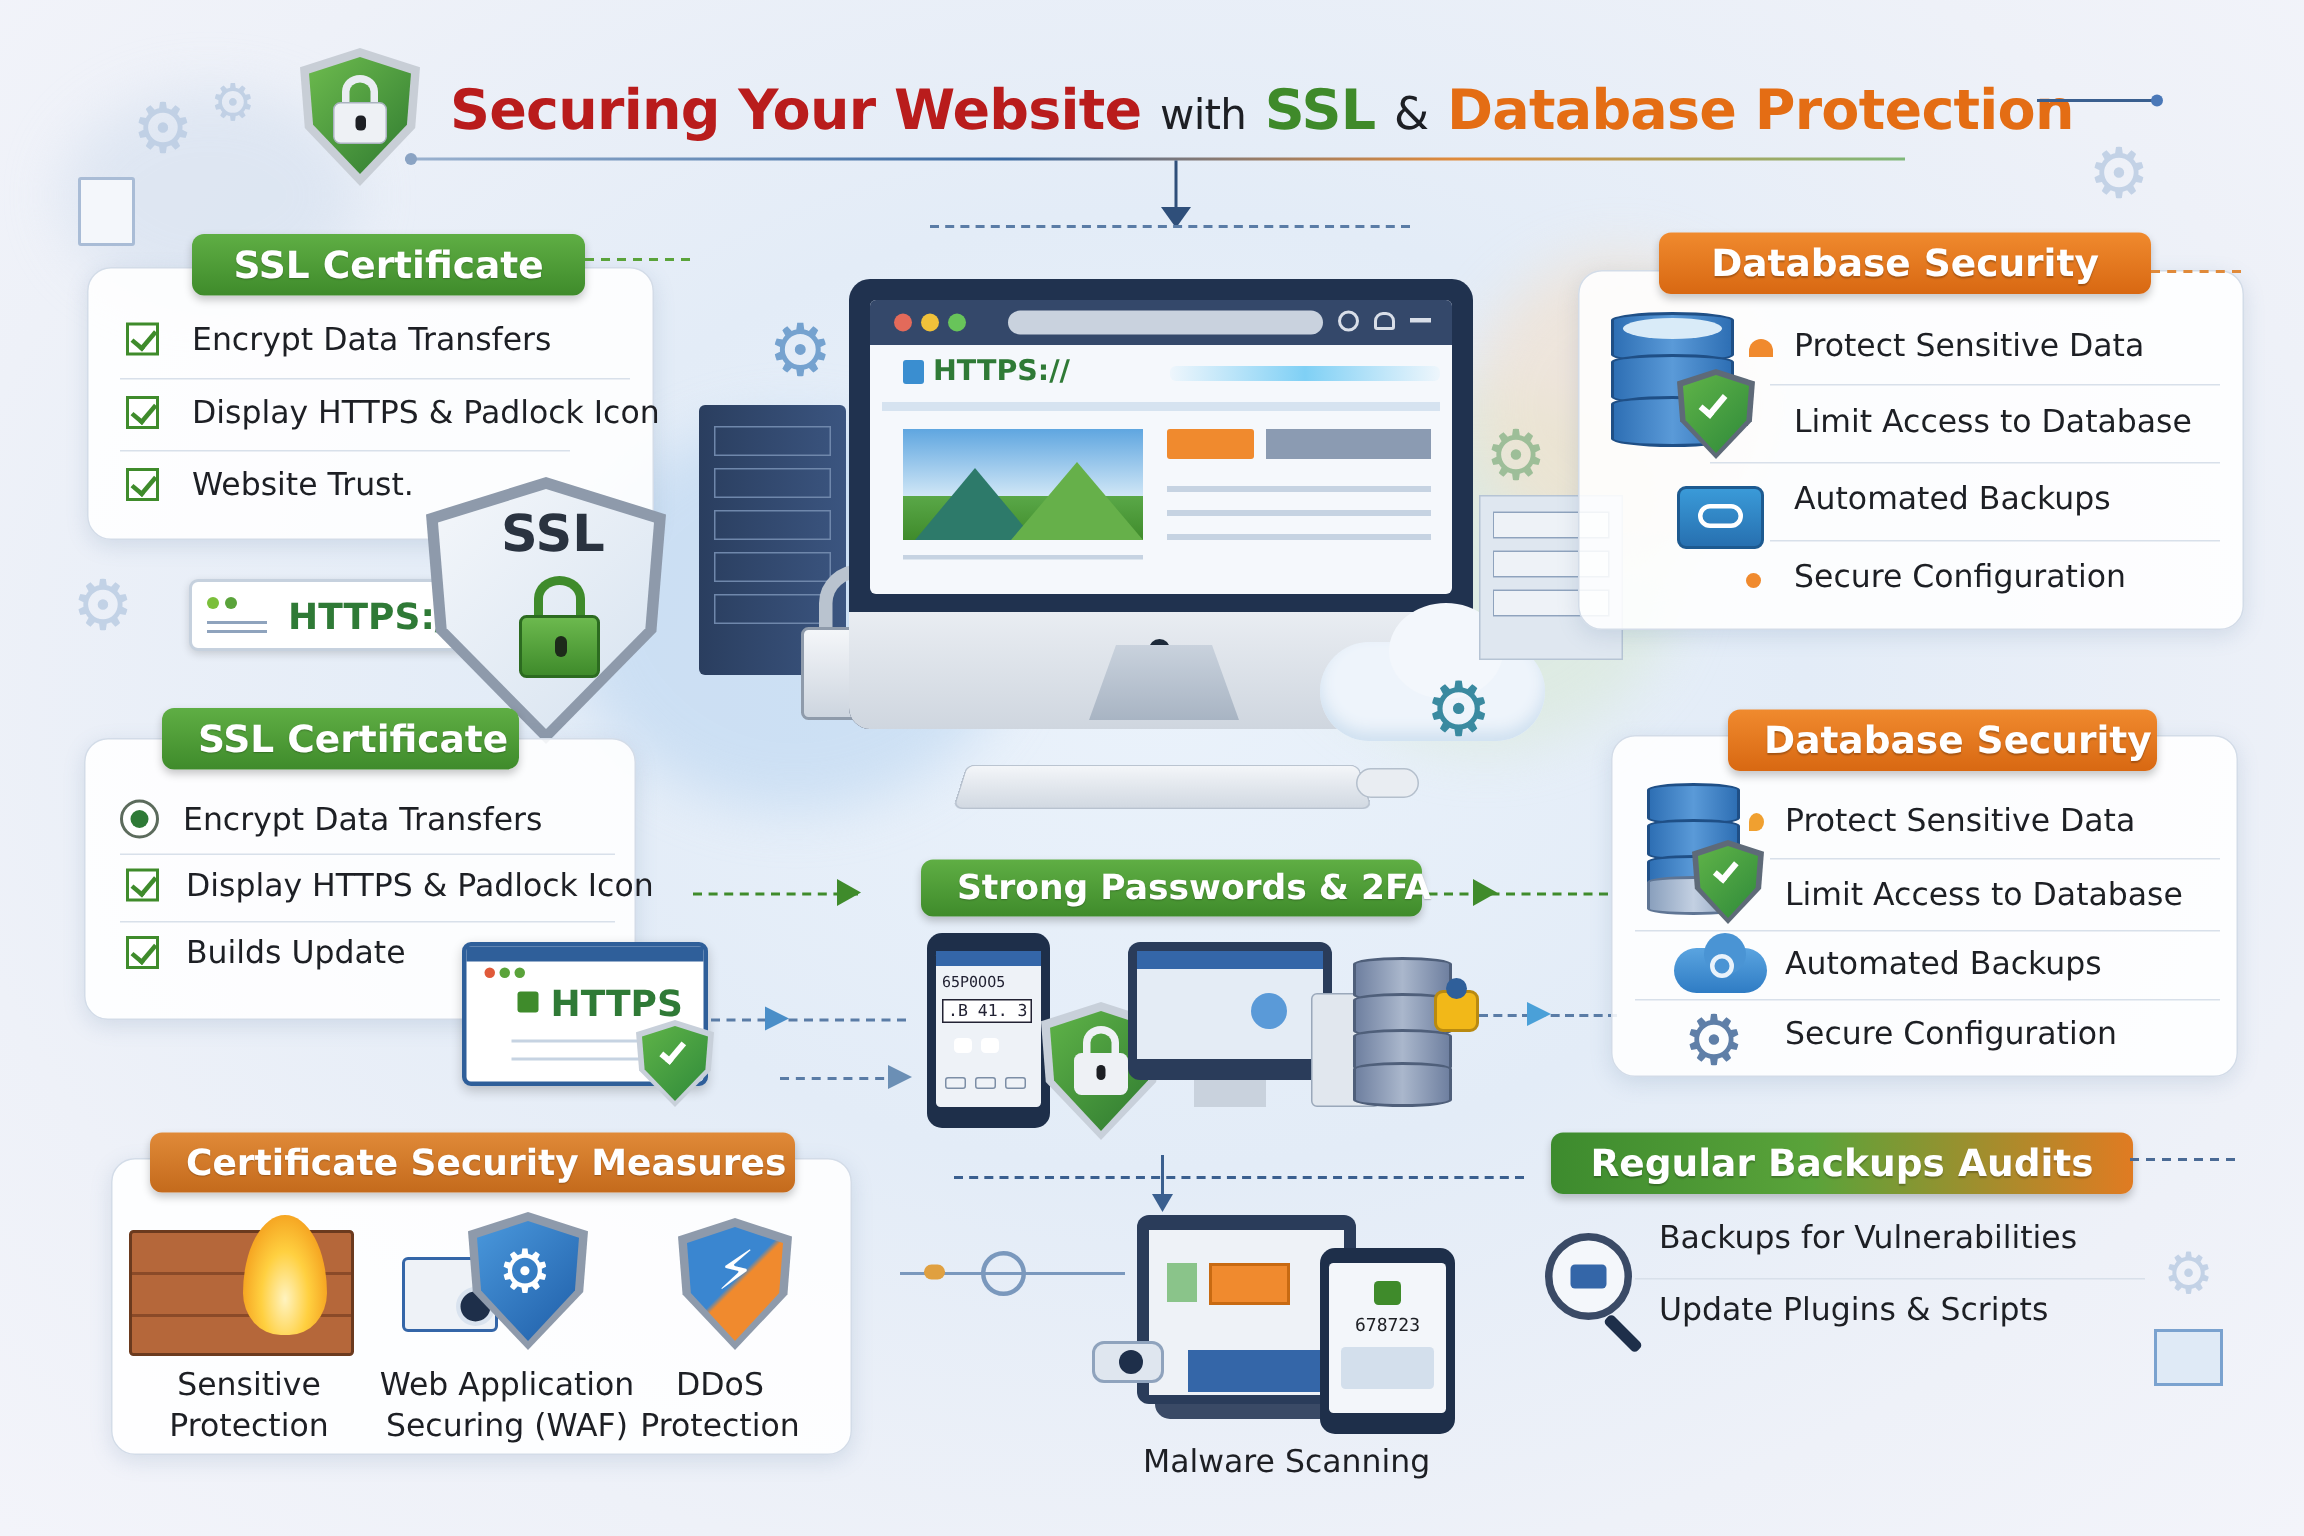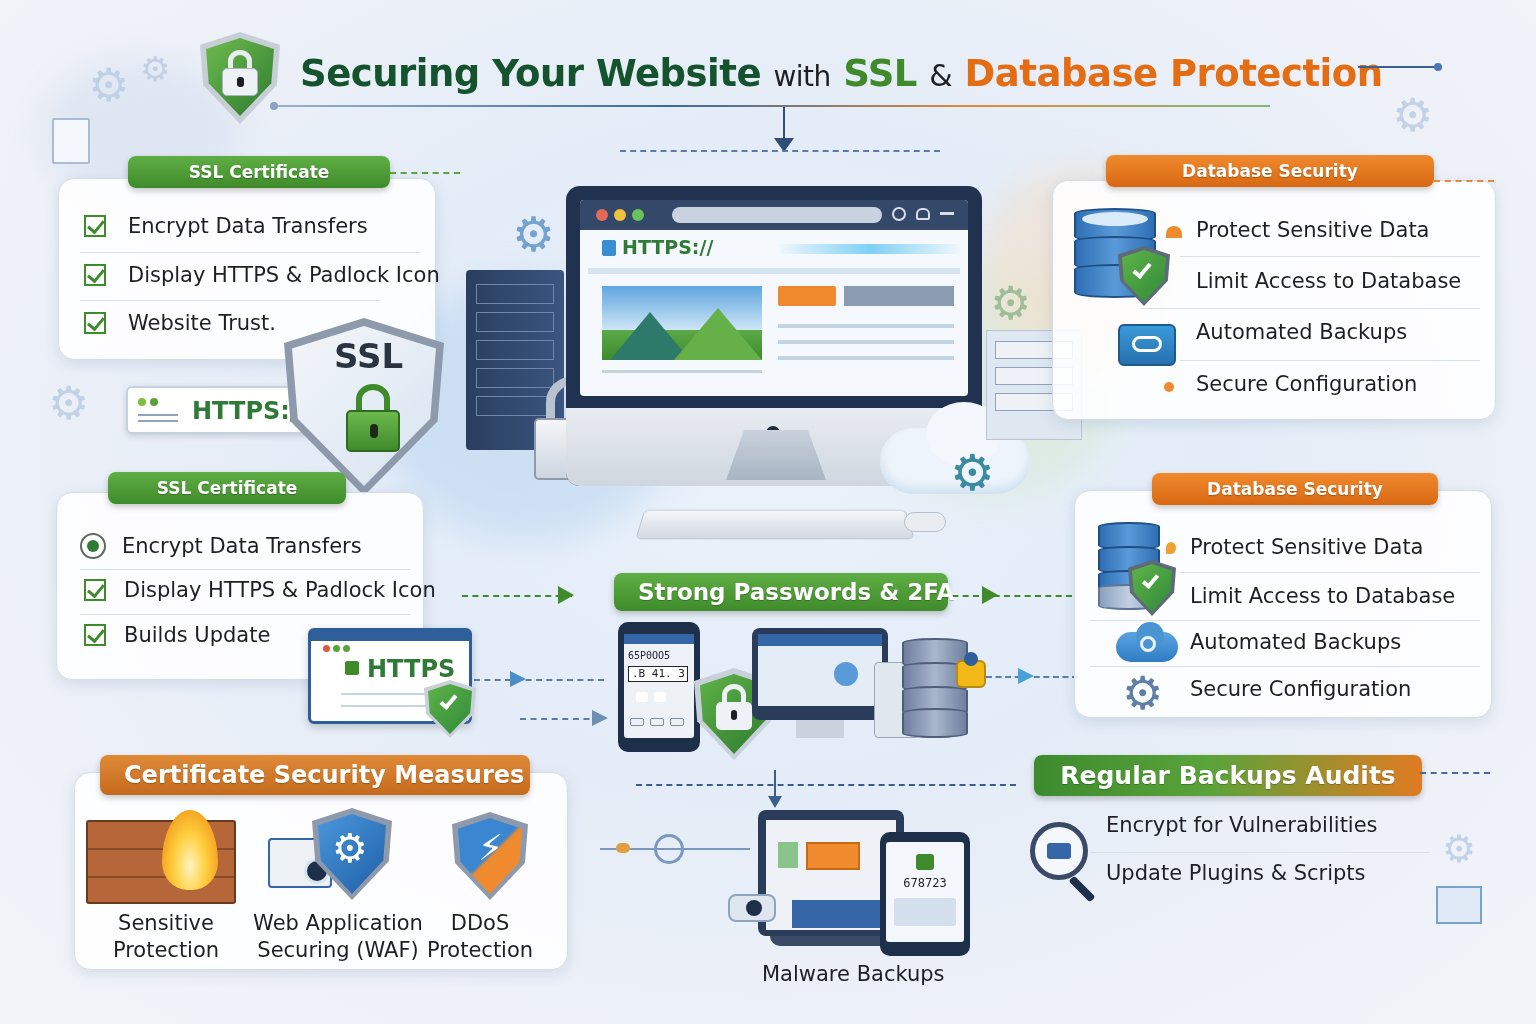--- a/index.html
+++ b/index.html
@@ -12,36 +12,36 @@
   }
   .abs { position: absolute; }
 
   
   .bg-blob { position: absolute; border-radius: 50%; filter: blur(18px); opacity: 0.55; }
   .gear-deco { position: absolute; color: #b9cbe2; font-size: 46px; line-height: 1; opacity: 0.8; }
 
   
   .title-row { position: absolute; left: 200px; top: 28px; width: 1240px; height: 90px; display: flex; align-items: center; }
   .title-text { font-family: "DejaVu Sans", sans-serif; font-weight: bold; font-size: 37px; letter-spacing: -0.5px; margin-left: 100px; white-space: nowrap; }
-  .t-navy { color: #14532d; }
+  .t-navy { color: #b91c1c; }
   .t-with { color: #1d1f24; font-weight: normal; font-size: 28px; }
   .t-green { color: #3f8a2a; }
   .t-amp { color: #1d1f24; font-weight: normal; font-size: 30px; }
   .t-orange { color: #e46d14; }
   .title-rule { position: absolute; left: 270px; top: 105px; width: 1000px; height: 2px; background: linear-gradient(90deg, #9bb2cf, #3a6aa3 40%, #e08a3a 70%, #7fb87a); }
   .title-rule:before { content:""; position:absolute; left:0; top:-3px; width:8px; height:8px; border-radius:50%; background:#8aa3c3; }
 
   
   .panel {
     position: absolute; background: rgba(255,255,255,0.88);
     border: 1.5px solid #d3dce8; border-radius: 16px;
     box-shadow: 0 4px 14px rgba(90,120,160,0.18);
   }
   .pill {
-    position: absolute; color: #fff; font-weight: bold; font-size: 17px;
+    position: absolute; color: #fff; font-weight: bold; font-size: 25px;
     border-radius: 8px; padding: 6px 24px; white-space: nowrap;
     box-shadow: 0 3px 6px rgba(0,0,0,0.22); text-shadow: 0 1px 1px rgba(0,0,0,0.25);
   }
   .pill.green { background: linear-gradient(180deg, #5fae44 0%, #3f8b2b 100%); }
   .pill.orange { background: linear-gradient(180deg, #f08a2e 0%, #d86812 100%); }
   .pill.brown { background: linear-gradient(180deg, #e08a38 0%, #c46a1c 100%); }
   .pill.grad { background: linear-gradient(90deg, #3d8b2e 0%, #5aa33a 45%, #e07b22 100%); }
 
   .row { position: absolute; display: flex; align-items: center; font-size: 21px; color: #1d1f24; white-space: nowrap; }
   .divider { position: absolute; height: 1px; background: #d8e0ea; }
@@ -392,28 +392,28 @@
   <div style="position:absolute;left:16px;top:4px;width:16px;height:16px;border-radius:50%;background:#1e2f4a;"></div>
 </div>
 <div class="abs" style="left:770px;top:936px;width:140px;height:10px;background:#3a4a66;border-radius:0 0 10px 10px;"></div>
 <div class="abs" style="left:880px;top:832px;width:90px;height:124px;background:#1e2f4a;border-radius:10px;">
   <div style="position:absolute;left:6px;top:10px;width:78px;height:100px;background:#f3f6fa;border-radius:3px;">
     <div style="position:absolute;left:30px;top:12px;width:18px;height:16px;background:#3f8b2b;border-radius:3px;"></div>
     <div style="position:absolute;left:6px;top:34px;width:66px;text-align:center;font-family:'DejaVu Sans Mono',monospace;font-size:12px;color:#1d1f24;">678723</div>
     <div style="position:absolute;left:8px;top:56px;width:62px;height:28px;background:#d3dfec;border-radius:3px;"></div>
   </div>
 </div>
-<div class="abs" style="left:762px;top:962px;font-size:21px;color:#1d1f24;white-space:nowrap;">Malware Backups</div>
+<div class="abs" style="left:762px;top:962px;font-size:21px;color:#1d1f24;white-space:nowrap;">Malware Scanning</div>
 
 <div class="pill grad" style="left:1034px;top:755px;width:388px;text-align:center;font-size:25px;">Regular Backups Audits</div>
 <div class="dash" style="left:1420px;top:772px;width:70px;border-color:#4a6a95;"></div>
 <div class="abs" style="left:1030px;top:822px;width:58px;height:58px;border-radius:50%;border:5px solid #3a4a66;background:#f4f7fb;">
   <div style="position:absolute;left:12px;top:16px;width:24px;height:16px;background:#3466a8;border-radius:3px;"></div>
 </div>
 <div class="abs" style="left:1078px;top:874px;width:8px;height:30px;background:#1e2f4a;transform:rotate(-45deg);border-radius:3px;"></div>
 <div class="row" style="left:1106px;top:813px;">
-    <span>Encrypt for Vulnerabilities</span>
+    <span>Backups for Vulnerabilities</span>
   </div>
 <div class="divider" style="left:1090px;top:852px;width:340px;"></div>
 <div class="row" style="left:1106px;top:861px;">
     <span>Update Plugins &amp; Scripts</span>
   </div>
 <div class="abs" style="left:1436px;top:886px;width:46px;height:38px;border:2px solid #7aa2cf;background:#dfeaf6;"></div>
 
 </body></html>

